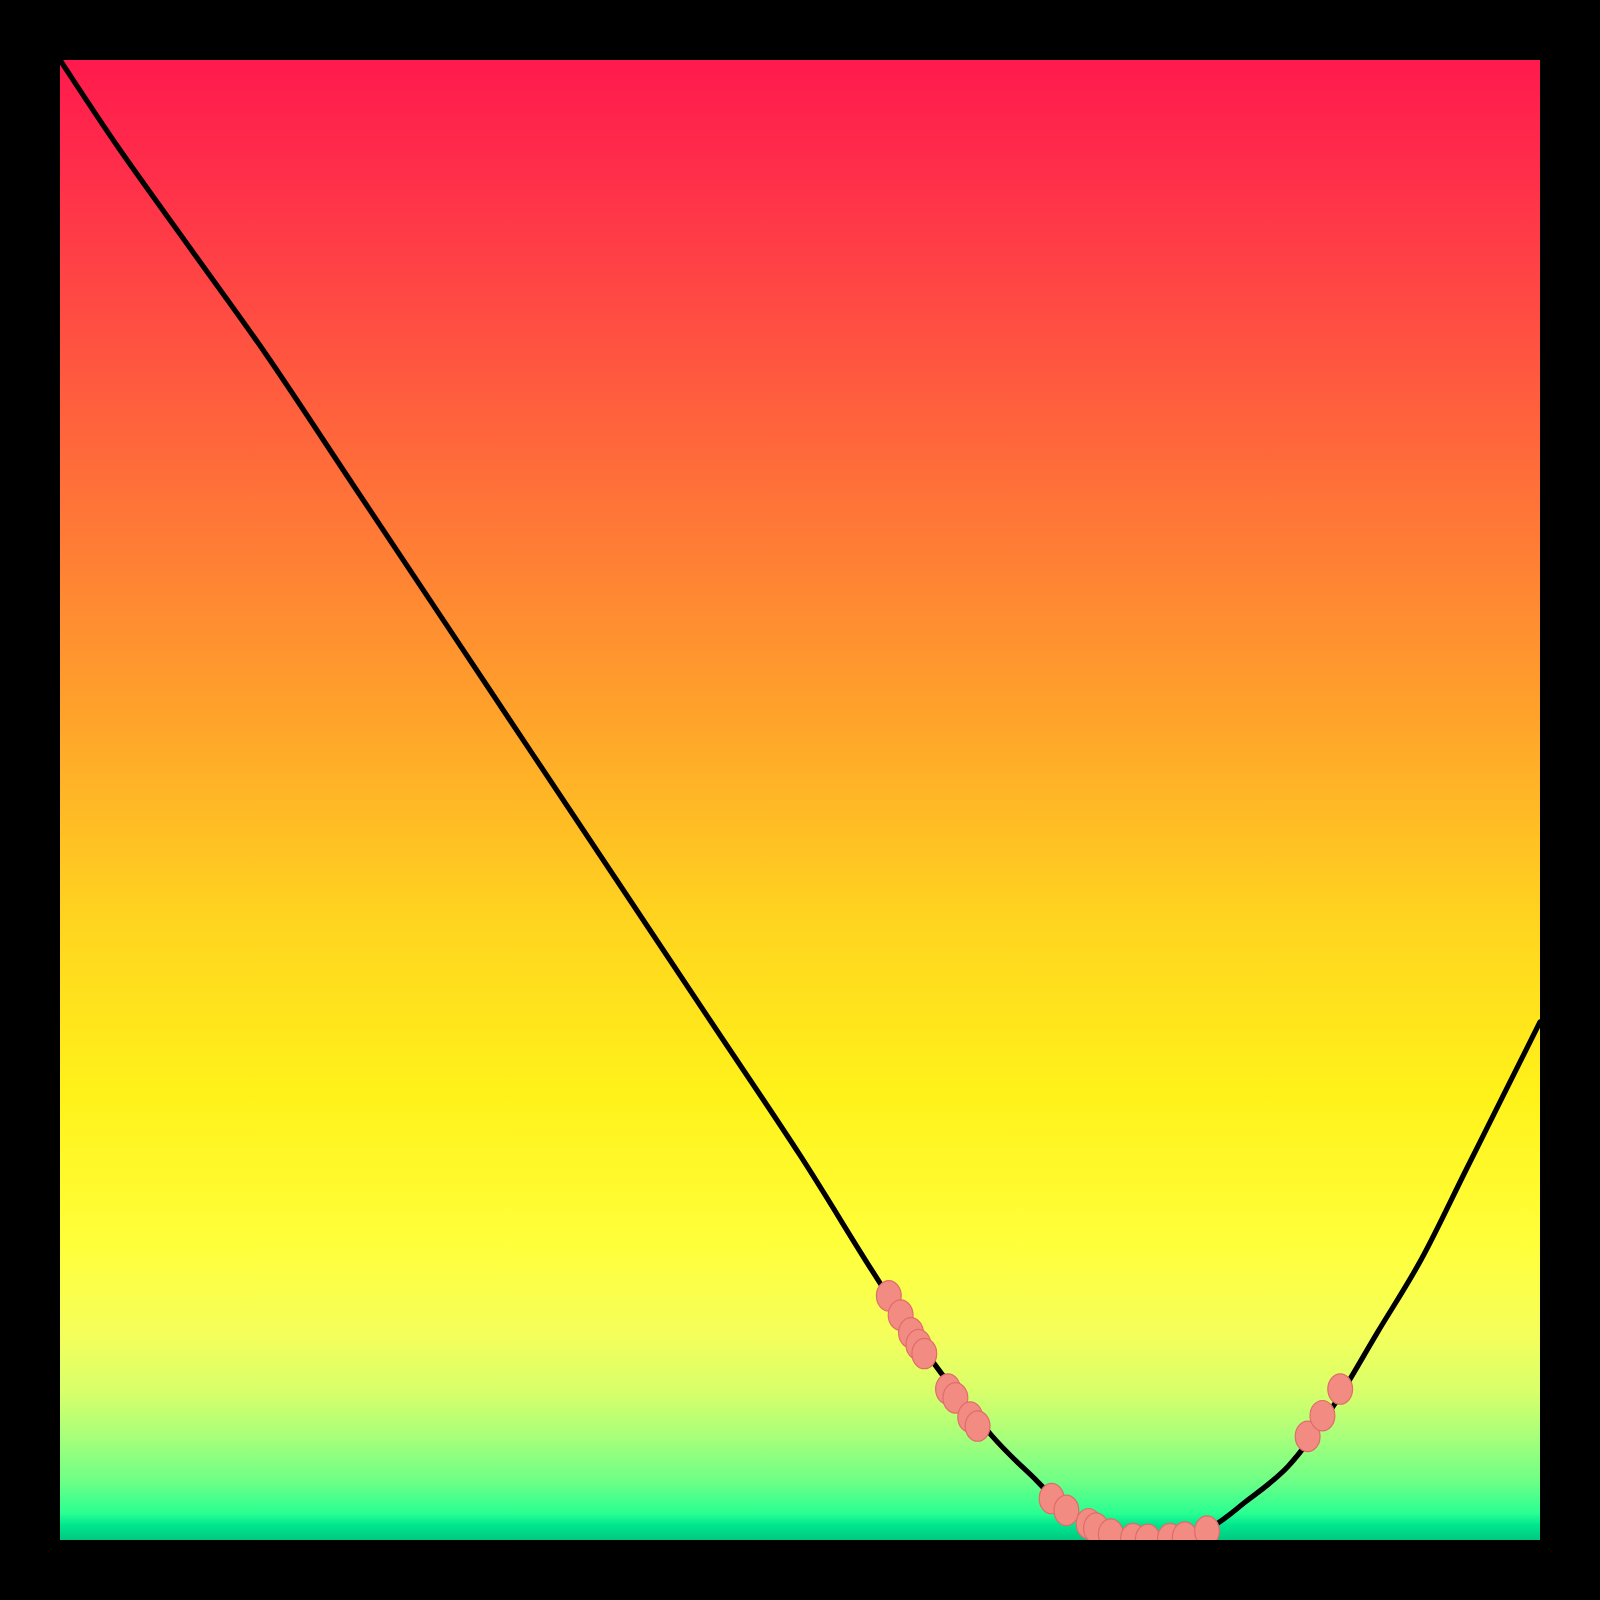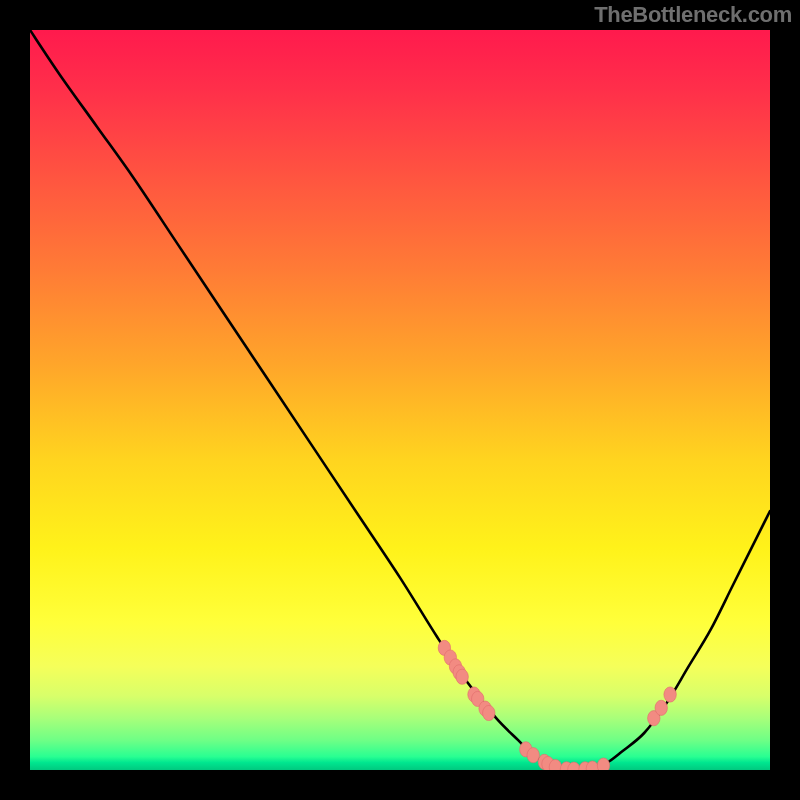--- a/index.html
+++ b/index.html
@@ -50,21 +50,20 @@
     left: 0;
     top: 0;
     width: 740px;
     height: 740px;
   }
 </style>
 </head>
 <body>
 
 <div class="container">
-  <div class="attribution">TheBottleneck.com</div>
   <div class="plot-area">
     <svg class="plot-svg" viewBox="0 0 740 740" preserveAspectRatio="none">
       <path id="curve-path" fill="none" stroke="#000000" stroke-width="2.6" stroke-linecap="round" stroke-linejoin="round" d="M 0.00 0.00 C 4.93 7.40, 18.50 28.37, 29.60 44.40 C 40.70 60.43, 54.27 78.93, 66.60 96.20 C 78.93 113.47, 90.03 128.27, 103.60 148.00 C 117.17 167.73, 133.20 192.40, 148.00 214.60 C 162.80 236.80, 177.60 259.00, 192.40 281.20 C 207.20 303.40, 222.00 325.60, 236.80 347.80 C 251.60 370.00, 266.40 392.20, 281.20 414.40 C 296.00 436.60, 310.80 458.80, 325.60 481.00 C 340.40 503.20, 356.43 526.63, 370.00 547.60 C 383.57 568.57, 395.90 589.53, 407.00 606.80 C 418.10 624.07, 426.73 637.63, 436.60 651.20 C 446.47 664.77, 457.57 678.33, 466.20 688.20 C 474.83 698.07, 482.23 704.23, 488.40 710.40 C 494.57 716.57, 498.27 721.50, 503.20 725.20 C 508.13 728.90, 513.07 730.50, 518.00 732.60 C 522.93 734.70, 527.87 736.55, 532.80 737.78 C 537.73 739.01, 542.67 739.88, 547.60 740.00 C 552.53 740.12, 557.47 739.75, 562.40 738.52 C 567.33 737.29, 572.27 735.44, 577.20 732.60 C 582.13 729.76, 585.83 726.43, 592.00 721.50 C 598.17 716.57, 606.80 711.02, 614.20 703.00 C 621.60 694.98, 629.00 684.50, 636.40 673.40 C 643.80 662.30, 651.20 648.73, 658.60 636.40 C 666.00 624.07, 673.40 612.97, 680.80 599.40 C 688.20 585.83, 695.60 569.80, 703.00 555.00 C 710.40 540.20, 719.03 522.93, 725.20 510.60 C 731.37 498.27, 737.53 485.93, 740.00 481.00"></path>
       <g id="markers-group">
           <ellipse cx="414.40" cy="617.90" rx="6.2" ry="7.6" fill="#f28b82" stroke="#e06c6c" stroke-width="0.6"></ellipse>
           <ellipse cx="420.32" cy="627.52" rx="6.2" ry="7.6" fill="#f28b82" stroke="#e06c6c" stroke-width="0.6"></ellipse>
           <ellipse cx="425.50" cy="636.40" rx="6.2" ry="7.6" fill="#f28b82" stroke="#e06c6c" stroke-width="0.6"></ellipse>
           <ellipse cx="429.20" cy="642.32" rx="6.2" ry="7.6" fill="#f28b82" stroke="#e06c6c" stroke-width="0.6"></ellipse>
           <ellipse cx="432.16" cy="646.76" rx="6.2" ry="7.6" fill="#f28b82" stroke="#e06c6c" stroke-width="0.6"></ellipse>
           <ellipse cx="444.00" cy="664.52" rx="6.2" ry="7.6" fill="#f28b82" stroke="#e06c6c" stroke-width="0.6"></ellipse>

